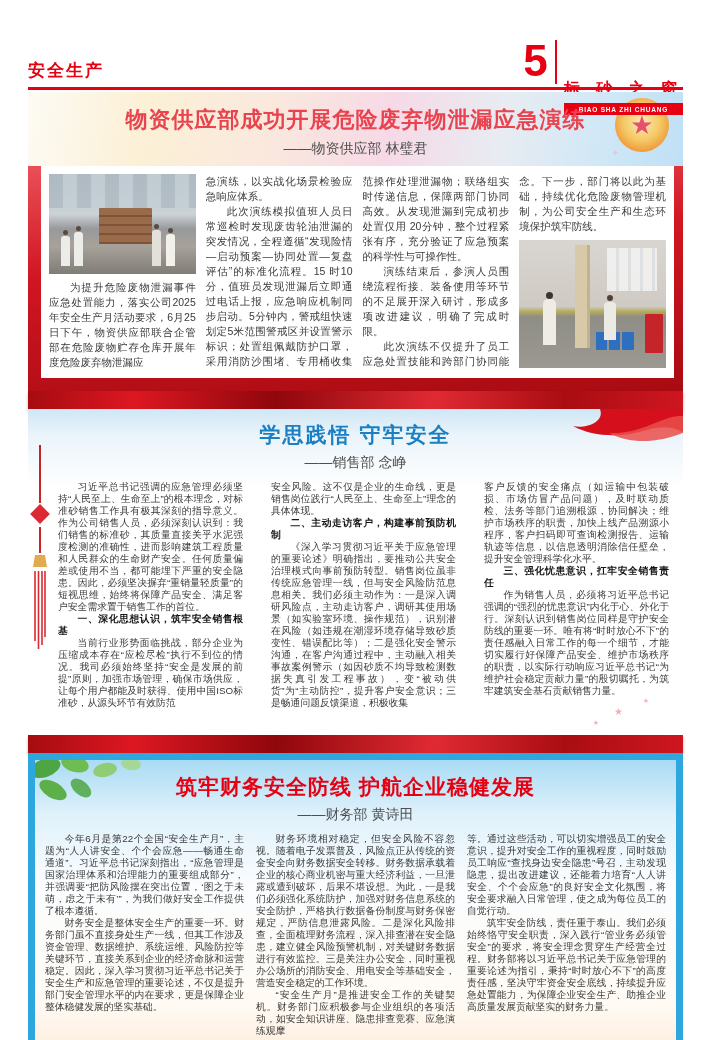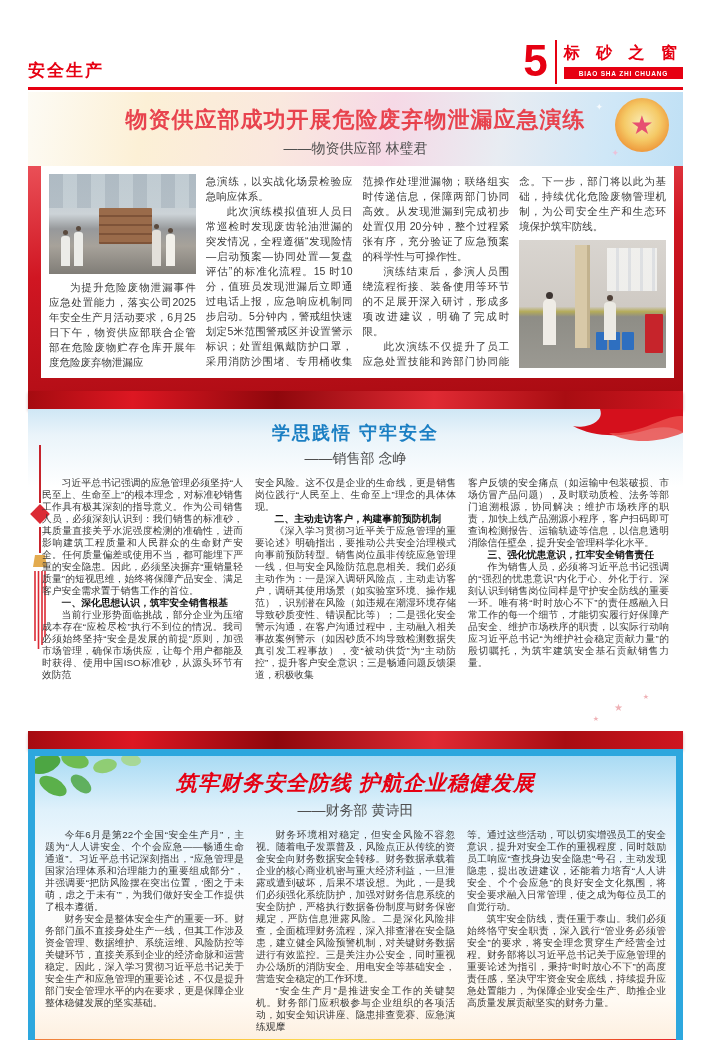--- a/index.html
+++ b/index.html
@@ -6,21 +6,21 @@
   html,body { width:711px; height:1040px; background:#ffffff; overflow:hidden;
     font-family:"Liberation Sans","DejaVu Sans",sans-serif; }
   .page { width:711px; height:1040px; padding:38px 28px 0; background:#fff; }
 
   
   .hdr { position:relative; height:52px; border-bottom:3px solid #e60012; }
   .hdr-label { position:absolute; left:0; bottom:5px; font-size:17px; font-weight:bold; color:#e60012; letter-spacing:2px; }
   .masthead { position:absolute; right:0; top:0; display:flex; align-items:flex-start; }
   .pagenum { font-size:44px; font-weight:bold; color:#e60012; line-height:46px; }
   .mast-div { width:2px; height:44px; background:#e60012; margin:2px 7px 0; }
-  .mast-right { display:flex; flex-direction:column; }
+  .mast-right { display:flex; flex-direction:column;margin-top:36px; }
   .mast-cn { font-size:16px; font-weight:bold; color:#e60012; letter-spacing:6px; padding-top:5px; white-space:nowrap; }
   .mast-en { background:#e60012; color:#fff; font-size:6.5px; font-weight:bold; letter-spacing:.8px; padding:2.5px 5px; margin-top:3px; text-align:center; position:relative; z-index:2; }
 
   
   .banner1 { position:relative; margin-top:2px; padding:13px 0 8px; overflow:hidden;
     background:linear-gradient(100deg,#fdfbf4 0%,#fcf0d6 18%,#fae8de 38%,#f6d9e6 55%,#e8ecf2 72%,#cfe7f7 88%,#bfe0f5 100%); }
   .t1 { text-align:center; font-size:22px; font-weight:800; color:#e8434e; letter-spacing:1px; position:relative; z-index:2; }
   .byline { text-align:center; font-size:14px; color:#4f4f4f; margin-top:5px; position:relative; z-index:2; }
   .emblem { position:absolute; right:14px; top:6px; width:54px; height:54px; border-radius:50%;
     background:radial-gradient(circle at 50% 45%, #fcecb0 0%, #f8c85e 45%, #f29d38 70%, #ec6a33 100%);
@@ -57,35 +57,35 @@
   .ph-worker2 { position:absolute; left:16%; bottom:18%; width:13px; height:46px; background:#efece6; border-radius:5px 5px 0 0; }
   .ph-worker2::before { content:""; position:absolute; top:-7px; left:3px; width:7px; height:7px; border-radius:50%; background:#3c3431; }
 
   .ribbon { height:18px; margin-top:0;
     background:linear-gradient(92deg,#a50b10 0%,#dd1722 16%,#8f070c 38%,#e02a33 62%,#a90d12 82%,#cf1620 100%);
     box-shadow:0 2px 3px rgba(120,20,20,.3); }
 
   
   .sec2 { position:relative; padding:12px 14px 12px; overflow:hidden;
     background:linear-gradient(180deg,#cfe7f5 0px,#eaf4fa 26px,#ffffff 78px,#ffffff 100%); }
-  .t2 { text-align:center; font-size:18px; font-weight:800; color:#1b7fc3; letter-spacing:2px; position:relative; z-index:2; }
+  .t2 { text-align:center; font-size:21px; font-weight:800; color:#1b7fc3; letter-spacing:2px; position:relative; z-index:2; }
   .a23cols { display:flex; gap:12px; margin-top:9px; position:relative; z-index:2; }
   .a23col { flex:1; overflow:hidden; font-size:9.8px; line-height:12px; color:#3a3a3a; text-align:justify; }
-  .sec2 .a23col { height:242px; }
+  .sec2 .a23col { height:242px;margin-left:16px; }
   .h { font-weight:bold; color:#141414; text-indent:2em; }
   .flagdec { position:absolute; right:-4px; top:-2px; z-index:1; }
   .tassel { position:absolute; left:2px; top:36px; z-index:1; opacity:.9; }
   .star-sp { position:absolute; color:#e2737b; opacity:.55; font-size:10px; z-index:1; }
   .ss1 { right:60px; bottom:18px; } .ss2 { right:34px; bottom:30px; font-size:7px; } .ss3 { right:84px; bottom:8px; font-size:7px; }
 
   
   .sec3 { position:relative; border:7px solid #2da7de; border-bottom:0; overflow:hidden;
     background:linear-gradient(180deg,#a9dbf4 0%,#dff1fb 18%,#fbfdff 42%,#fffaf3 82%,#fdecd9 100%);
     padding:13px 10px 0; }
-  .t3 { text-align:center; font-size:21px; font-weight:800; color:#e60012; letter-spacing:1px; position:relative; z-index:2;font-style:italic; }
+  .t3 { text-align:center; font-size:21px; font-weight:800; color:#e60012; letter-spacing:1px; position:relative; z-index:2; }
   .sec3 .a23col { height:202px; }
   .leaves { position:absolute; left:-4px; top:-4px; z-index:1; }
   .flame { height:15px; margin:8px -10px 0;
     background:linear-gradient(90deg,#ee7a3c 0%,#f59a38 12%,#fbc53e 30%,#fddd55 46%,#fbbe3a 62%,#f2822f 80%,#ea3b25 94%,#e7242b 100%); }
 </style>
 </head>
 <body>
 
 <div class="page">
 

